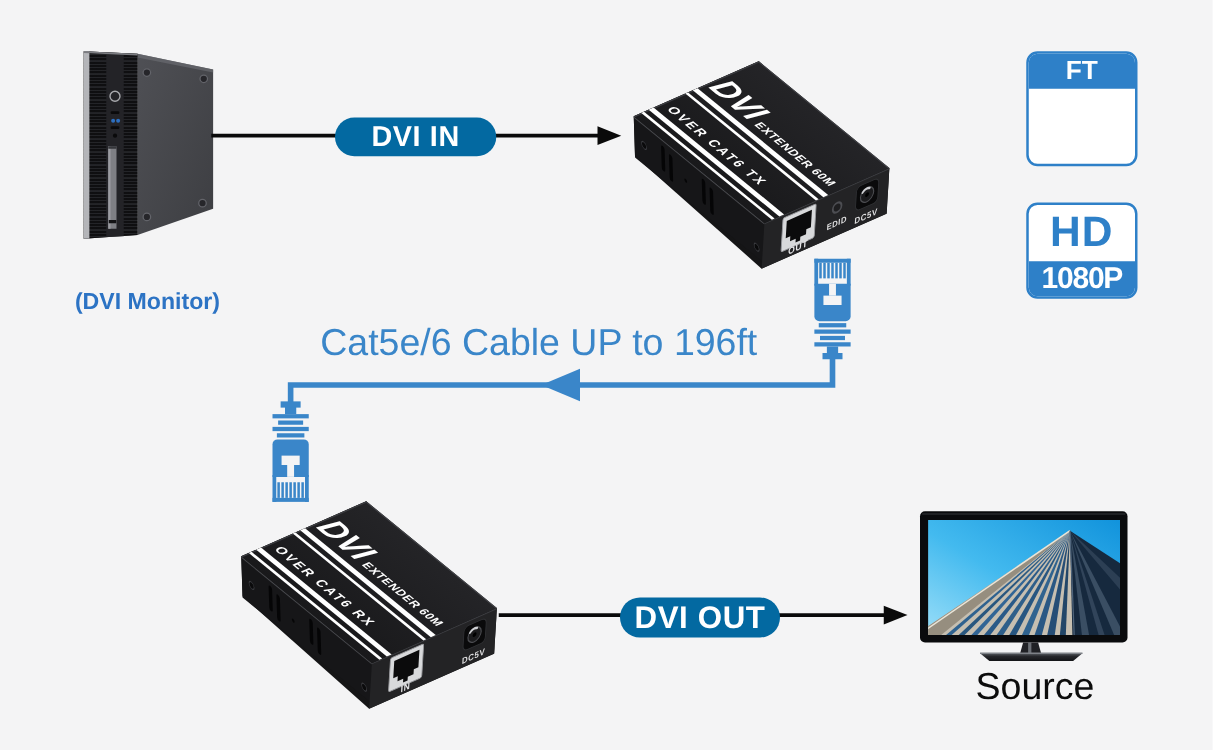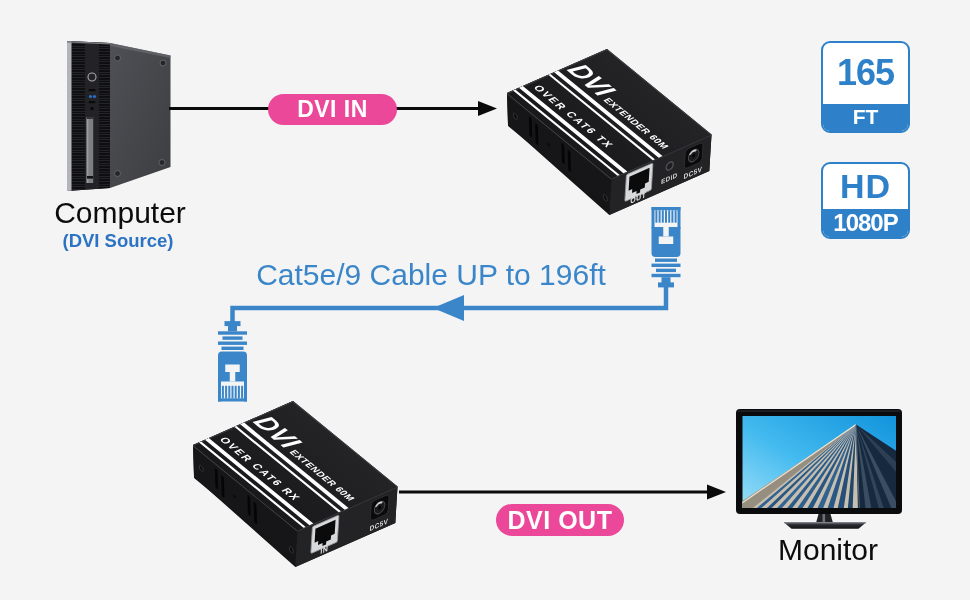--- a/index.html
+++ b/index.html
@@ -4,26 +4,26 @@
 <style>
   html,body { margin:0; padding:0; }
   #stage {
     position:relative; width:970px; height:600px; overflow:hidden;
     background: var(--background, #f4f4f5);
     font-family: "Liberation Sans", sans-serif;
   }
   #stage svg.scene { position:absolute; left:0; top:0; }
   .overlay { position:absolute; white-space:nowrap; }
   .pill {
-    position:absolute; background:#ec4899; color:#ffffff;
+    position:absolute; background:#0369a1; color:#ffffff;
     display:flex; align-items:center; justify-content:center;
     font-weight:bold; letter-spacing:0.5px;
   }
   .pill.in  { left:268px; top:94px;  width:129px; height:31px; border-radius:16px; font-size:23px; }
-  .pill.out { left:496px; top:504px; width:128px; height:32px; border-radius:17px; font-size:25px; }
+  .pill.out { left:496px; top:478px; width:128px; height:32px; border-radius:17px; font-size:25px; }
   .label-computer { left:120px; top:196px; transform:translateX(-50%); font-size:30px; color:#0c0c0c; }
   .label-source   { left:118px; top:230px; transform:translateX(-50%); font-size:18.5px; font-weight:bold; color:var(--text-blue,#2c73c4); }
   .label-cable    { left:431px; top:258px; transform:translateX(-50%); font-size:30px; color:var(--accent,#3a86c9); }
   .label-monitor  { left:828px; top:533px; transform:translateX(-50%); font-size:30px; color:#0c0c0c; }
   .badge {
     position:absolute; left:821px; width:89px; box-sizing:border-box;
     background:#ffffff; border:2.5px solid var(--accent-dark,#2e80c8);
     border-radius:9px; overflow:hidden;
     display:flex; flex-direction:column;
   }
@@ -313,26 +313,24 @@
   </g>
 </svg>
 
   <div class="pill in">
       <span>DVI IN</span>
     </div>
   <div class="pill out">
       <span>DVI OUT</span>
     </div>
 
-  <div class="overlay label-computer">Computer</div>
-  <div class="overlay label-source">(DVI Source)</div>
-  <div class="overlay label-cable">Cat5e/9 Cable UP to 196ft</div>
-  <div class="overlay label-monitor">Monitor</div>
+  <div class="overlay label-source">(DVI Monitor)</div>
+  <div class="overlay label-cable">Cat5e/6 Cable UP to 196ft</div>
+  <div class="overlay label-monitor">Source</div>
 
   <div class="badge ft">
-    <div class="value">165</div>
     <div class="unit">FT</div>
   </div>
   <div class="badge hd">
     <div class="value">HD</div>
     <div class="unit">1080P</div>
   </div>
 </div>
 
 </body></html>

